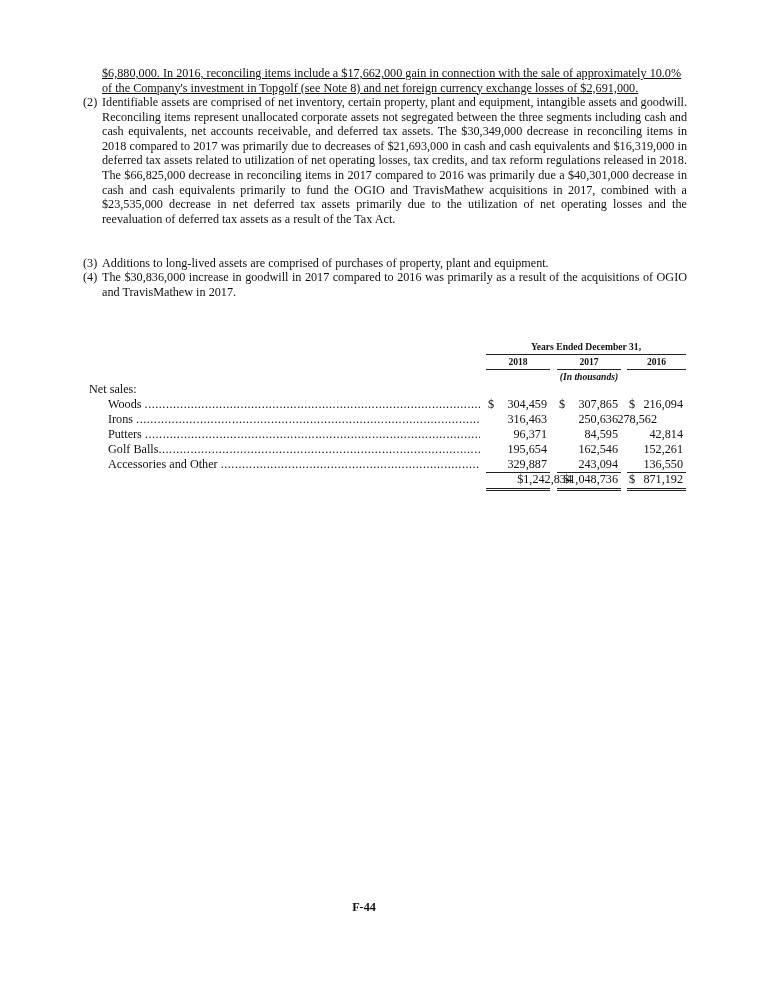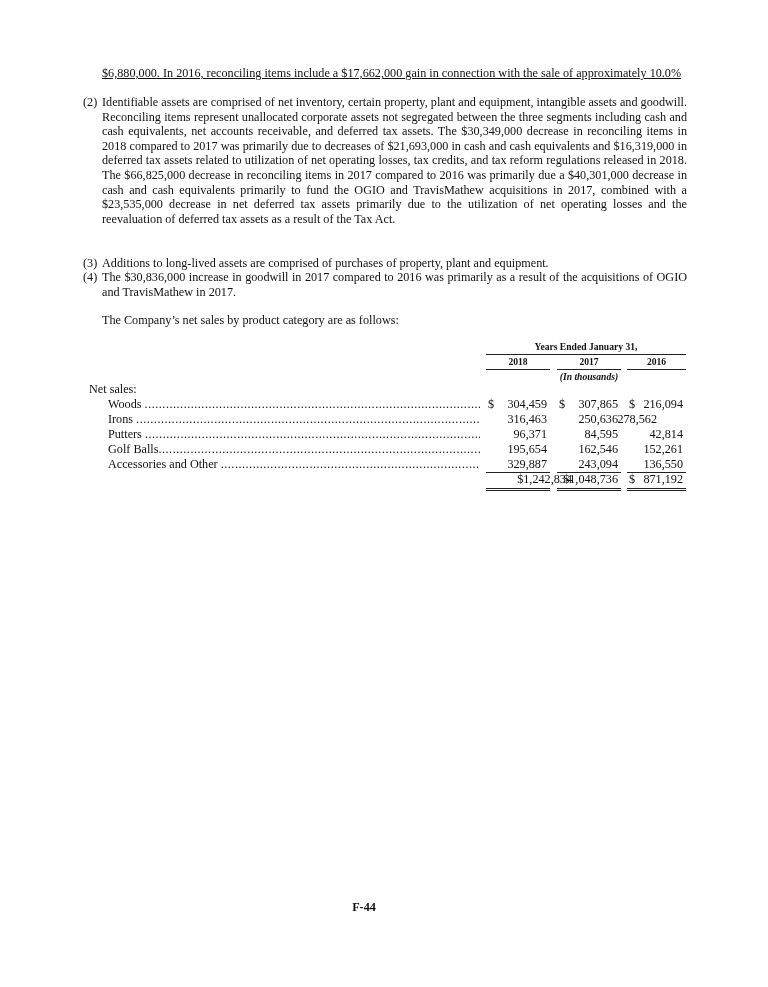--- a/index.html
+++ b/index.html
@@ -21,40 +21,40 @@
   .dollar { position: absolute; }
   .footer { position: absolute; top: 900px; left: 0; width: 728px; text-align: center; font-weight: bold; }
 </style>
 </head>
 <body>
 
 <div class="page">
 
   <p class="para" style="top:66px;">
     <span>$6,880,000. In 2016, reconciling items include a $17,662,000 gain in connection with the sale of approximately 10.0%</span><br>
+    <span>of the Company's investment in Topgolf (see Note 8) and net foreign currency exchange losses of $2,691,000.</span>
   </p>
 
   <div class="note" style="top:95px;">
     <span class="num">(2)</span>
     <span class="txt">Identifiable assets are comprised of net inventory, certain property, plant and equipment, intangible assets and goodwill. Reconciling items represent unallocated corporate assets not segregated between the three segments including cash and cash equivalents, net accounts receivable, and deferred tax assets.  The $30,349,000 decrease in reconciling items in 2018 compared to 2017 was primarily due to decreases of $21,693,000 in cash and cash equivalents and $16,319,000 in deferred tax assets related to utilization of net operating losses, tax credits, and tax reform regulations released in 2018. The $66,825,000 decrease in reconciling items in 2017 compared to 2016 was primarily due a $40,301,000 decrease in cash and cash equivalents primarily to fund the OGIO and TravisMathew acquisitions in 2017, combined with a $23,535,000 decrease in net deferred tax assets primarily due to the utilization of net operating losses and the reevaluation of deferred tax assets as a result of the Tax Act.</span>
   </div>
 
   <div class="note" style="top:256px;">
     <span class="num">(3)</span>
     <span class="txt">Additions to long-lived assets are comprised of purchases of property, plant and equipment.</span>
   </div>
 
   <div class="note" style="top:270px;">
     <span class="num">(4)</span>
     <span class="txt">The $30,836,000 increase in goodwill in 2017 compared to 2016 was primarily as a result of the acquisitions of OGIO and TravisMathew in 2017.</span>
   </div>
 
-  <p class="intro">The Company’s net sales by product category are as follows:</p>
 
-  <div class="tbl-head" style="left:486px; width:200px; top:341px;">Years Ended January 31,</div>
+  <div class="tbl-head" style="left:486px; width:200px; top:341px;">Years Ended December 31,</div>
   <div class="rule" style="left:486px; width:200px; top:354px;"></div>
 
   <div class="tbl-head" style="left:486px; width:64px; top:356px;">2018</div>
   <div class="tbl-head" style="left:557px; width:64px; top:356px;">2017</div>
   <div class="tbl-head" style="left:627px; width:59px; top:356px;">2016</div>
 
   <div class="rule" style="left:486px; width:64px; top:369px;"></div>
   <div class="rule" style="left:557px; width:64px; top:369px;"></div>
   <div class="rule" style="left:627px; width:59px; top:369px;"></div>
 

